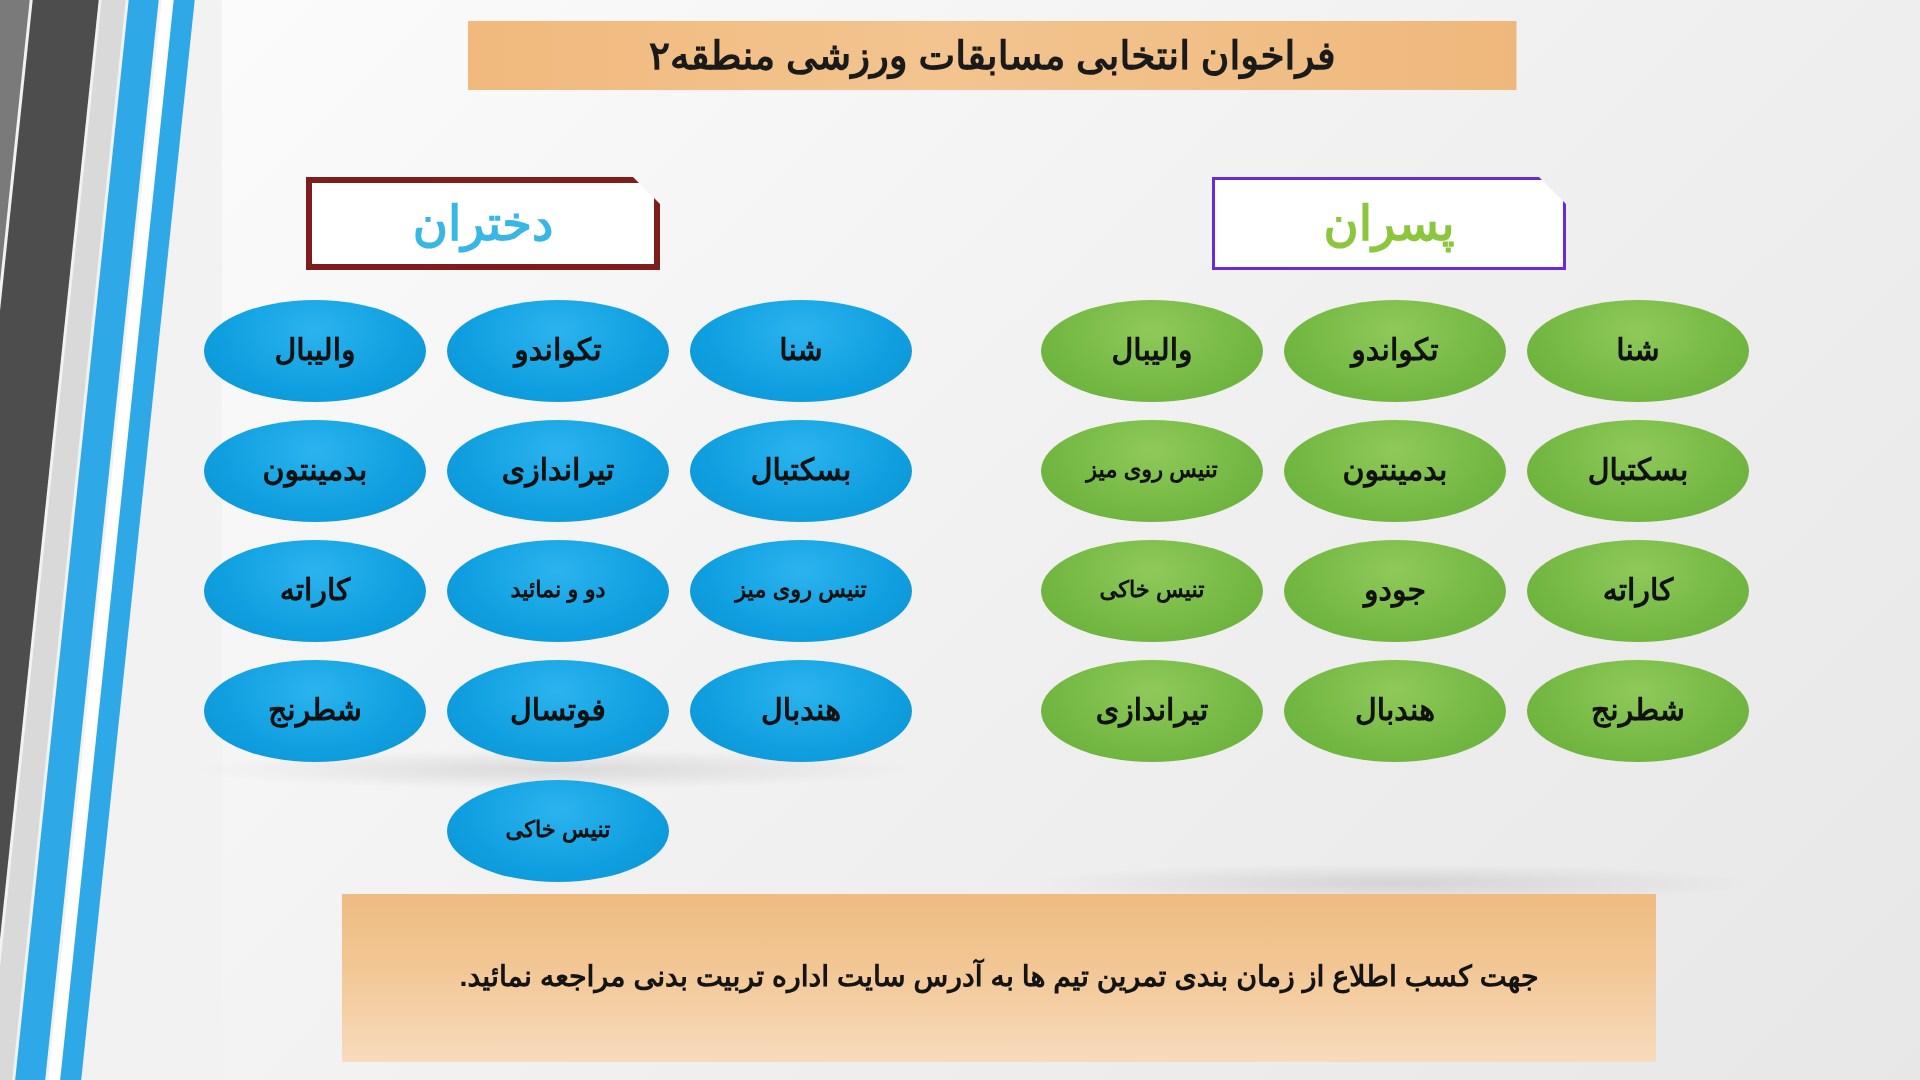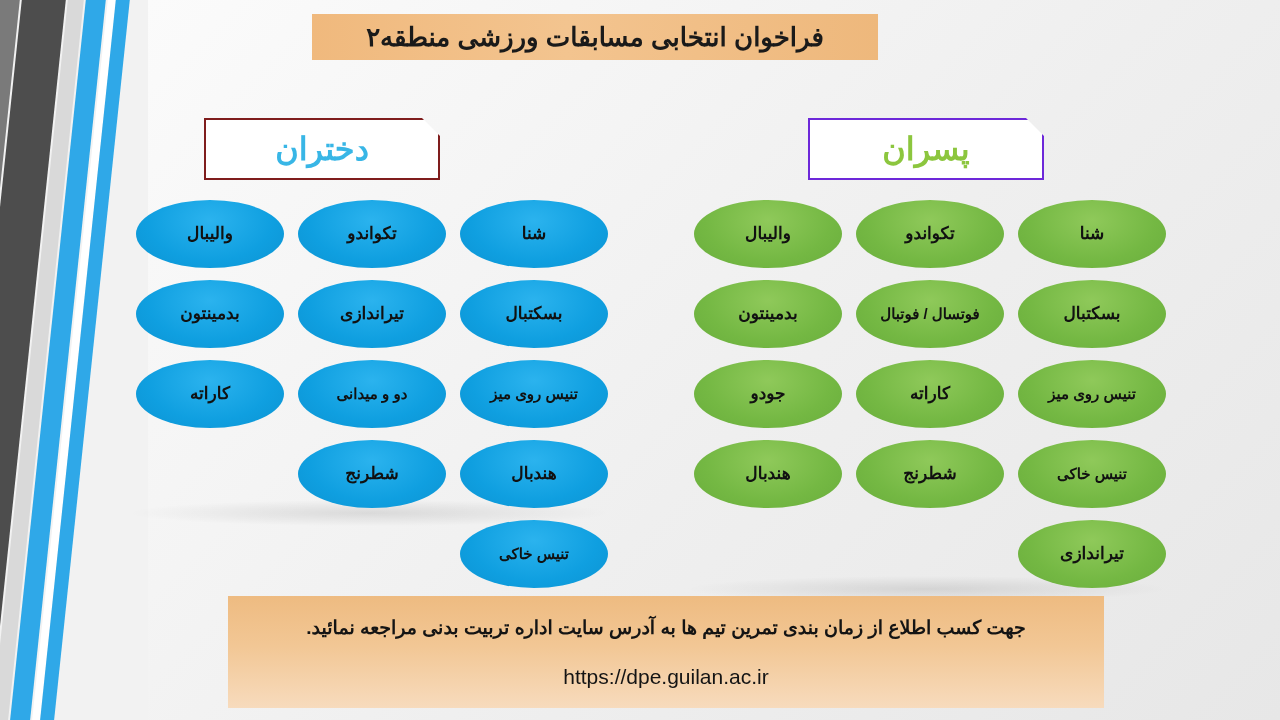--- a/index.html
+++ b/index.html
@@ -23,61 +23,61 @@
   .band.b6 { left: 120px; width: 14px; background: #2fa8e8; }
   .band.b7 { left: 136px; width: 8px;  background: #f2f2f2; }
 
   .bgsheet {
     position: absolute; left: 148px; top: 0; right: 0; bottom: 0;
     background: linear-gradient(135deg, #fbfbfb 0%, #efefef 55%, #e7e7e7 100%);
   }
 
   
   .title-bar {
-    position: absolute; top: 14px; left: 312px; width: 566px; height: 46px;
+    position: absolute; top: 14px; left: 312px; width: 699px; height: 46px;
     background: linear-gradient(90deg, #f0b97d 0%, #f3c48f 45%, #eeb87c 100%);
     display: flex; align-items: center; justify-content: center;
   }
   .title-bar span {
     font-size: 26px; font-weight: bold; color: #1a1a1a;
     letter-spacing: 0px;
   }
 
   
   .col-head {
     position: absolute; height: 62px;
     background: #ffffff;
     display: flex; align-items: center; justify-content: center;
   }
   .col-head span { font-size: 32px; font-weight: bold; }
 
   .head-girls {
     left: 204px; top: 118px; width: 236px;
-    border: 2px solid #7f1d1d;
+    border: 4px solid #7f1d1d;
     clip-path: polygon(0 0, calc(100% - 18px) 0, 100% 18px, 100% 100%, 0 100%);
   }
   .head-girls span { color: #38b6e6; }
 
   .head-boys {
     left: 808px; top: 118px; width: 236px;
     border: 2px solid #6d28d9;
     clip-path: polygon(0 0, calc(100% - 18px) 0, 100% 18px, 100% 100%, 0 100%);
   }
   .head-boys span { color: #8cc63e; }
 
   
   .grid { position: absolute; display: grid; gap: 12px 14px; }
   .grid.girls { left: 130px; top: 200px; width: 478px; grid-template-columns: repeat(3, 148px); }
   .grid.boys  { left: 688px; top: 200px; width: 478px; grid-template-columns: repeat(3, 148px); }
 
   .pill {
     height: 68px; border-radius: 50% / 50%;
     display: flex; align-items: center; justify-content: center;
     text-align: center; line-height: 1.12;
-    font-size: 17px; font-weight: bold; color: #111;
+    font-size: 20px; font-weight: bold; color: #111;
     padding: 0 8px;
   }
   .pill.blue  { background: radial-gradient(ellipse at 50% 30%, #2bb3ee 0%, #0f9fe0 60%, #0c93d2 100%); }
   .pill.green { background: radial-gradient(ellipse at 50% 30%, #8fc95a 0%, #74b843 60%, #69ad3c 100%); }
   .pill.empty { background: transparent; }
   .pill.small { font-size: 15px; }
 
   .shadow-strip {
     position: absolute; height: 26px;
     background: radial-gradient(ellipse at center, rgba(0,0,0,0.10) 0%, rgba(0,0,0,0) 72%);
@@ -129,41 +129,40 @@
 <div class="shadow-strip shadow-boys"></div>
 
 <div class="grid girls">
   <div class="pill blue">شنا</div>
   <div class="pill blue">تکواندو</div>
   <div class="pill blue">والیبال</div>
   <div class="pill blue">بسکتبال</div>
   <div class="pill blue">تیراندازی</div>
   <div class="pill blue">بدمینتون</div>
   <div class="pill blue small">تنیس روی میز</div>
-  <div class="pill blue small">دو و میدانی</div>
+  <div class="pill blue small">دو و نمائید</div>
   <div class="pill blue">کاراته</div>
   <div class="pill blue">هندبال</div>
+  <div class="pill blue">فوتسال</div>
   <div class="pill blue">شطرنج</div>
   <div class="pill empty"></div>
   <div class="pill blue small">تنیس خاکی</div>
   <div class="pill empty"></div>
 </div>
 
 <div class="grid boys">
   <div class="pill green">شنا</div>
   <div class="pill green">تکواندو</div>
   <div class="pill green">والیبال</div>
   <div class="pill green">بسکتبال</div>
-  <div class="pill green small">فوتسال / فوتبال</div>
   <div class="pill green">بدمینتون</div>
   <div class="pill green small">تنیس روی میز</div>
   <div class="pill green">کاراته</div>
   <div class="pill green">جودو</div>
   <div class="pill green small">تنیس خاکی</div>
   <div class="pill green">شطرنج</div>
   <div class="pill green">هندبال</div>
   <div class="pill green">تیراندازی</div>
 </div>
 
 <div class="footer">
   <div class="line1">جهت کسب اطلاع از زمان بندی تمرین تیم ها به آدرس سایت اداره تربیت بدنی مراجعه نمائید.</div>
-  <div class="line2">https://dpe.guilan.ac.ir</div>
 </div>
 
 </body></html>

